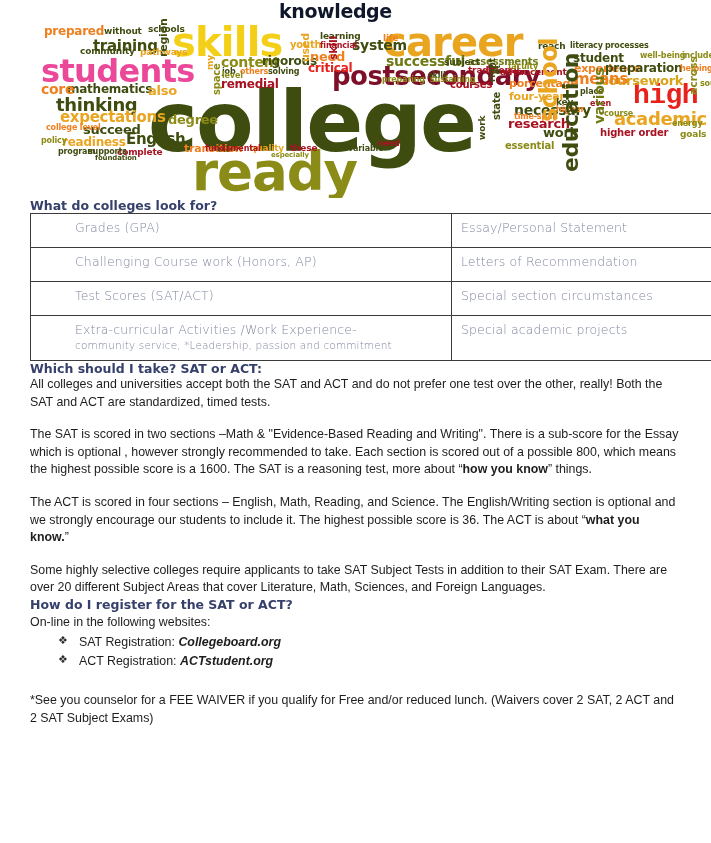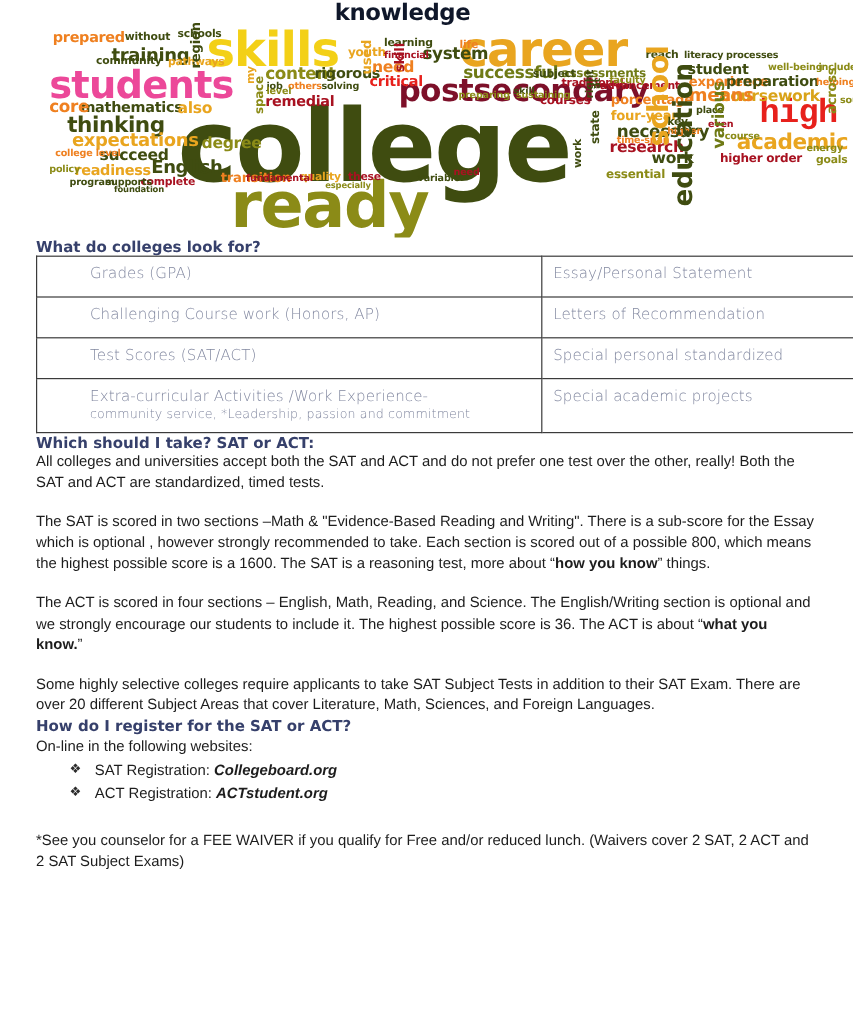--- a/index.html
+++ b/index.html
@@ -265,21 +265,21 @@
         </td>
         <td class="col2">
           <span>Letters of Recommendation</span>
         </td>
       </tr>
       <tr>
         <td class="col1">
           <span>Test Scores (SAT/ACT)</span>
         </td>
         <td class="col2">
-          <span>Special personal standardized</span>
+          <span>Special section circumstances</span>
         </td>
       </tr>
       <tr class="tall">
         <td class="col1">
           <span>Extra-curricular Activities /Work Experience-</span>
           <span class="sub">community service, *Leadership, passion and commitment</span>
         </td>
         <td class="col2">
           <span>Special academic projects</span>
         </td>

